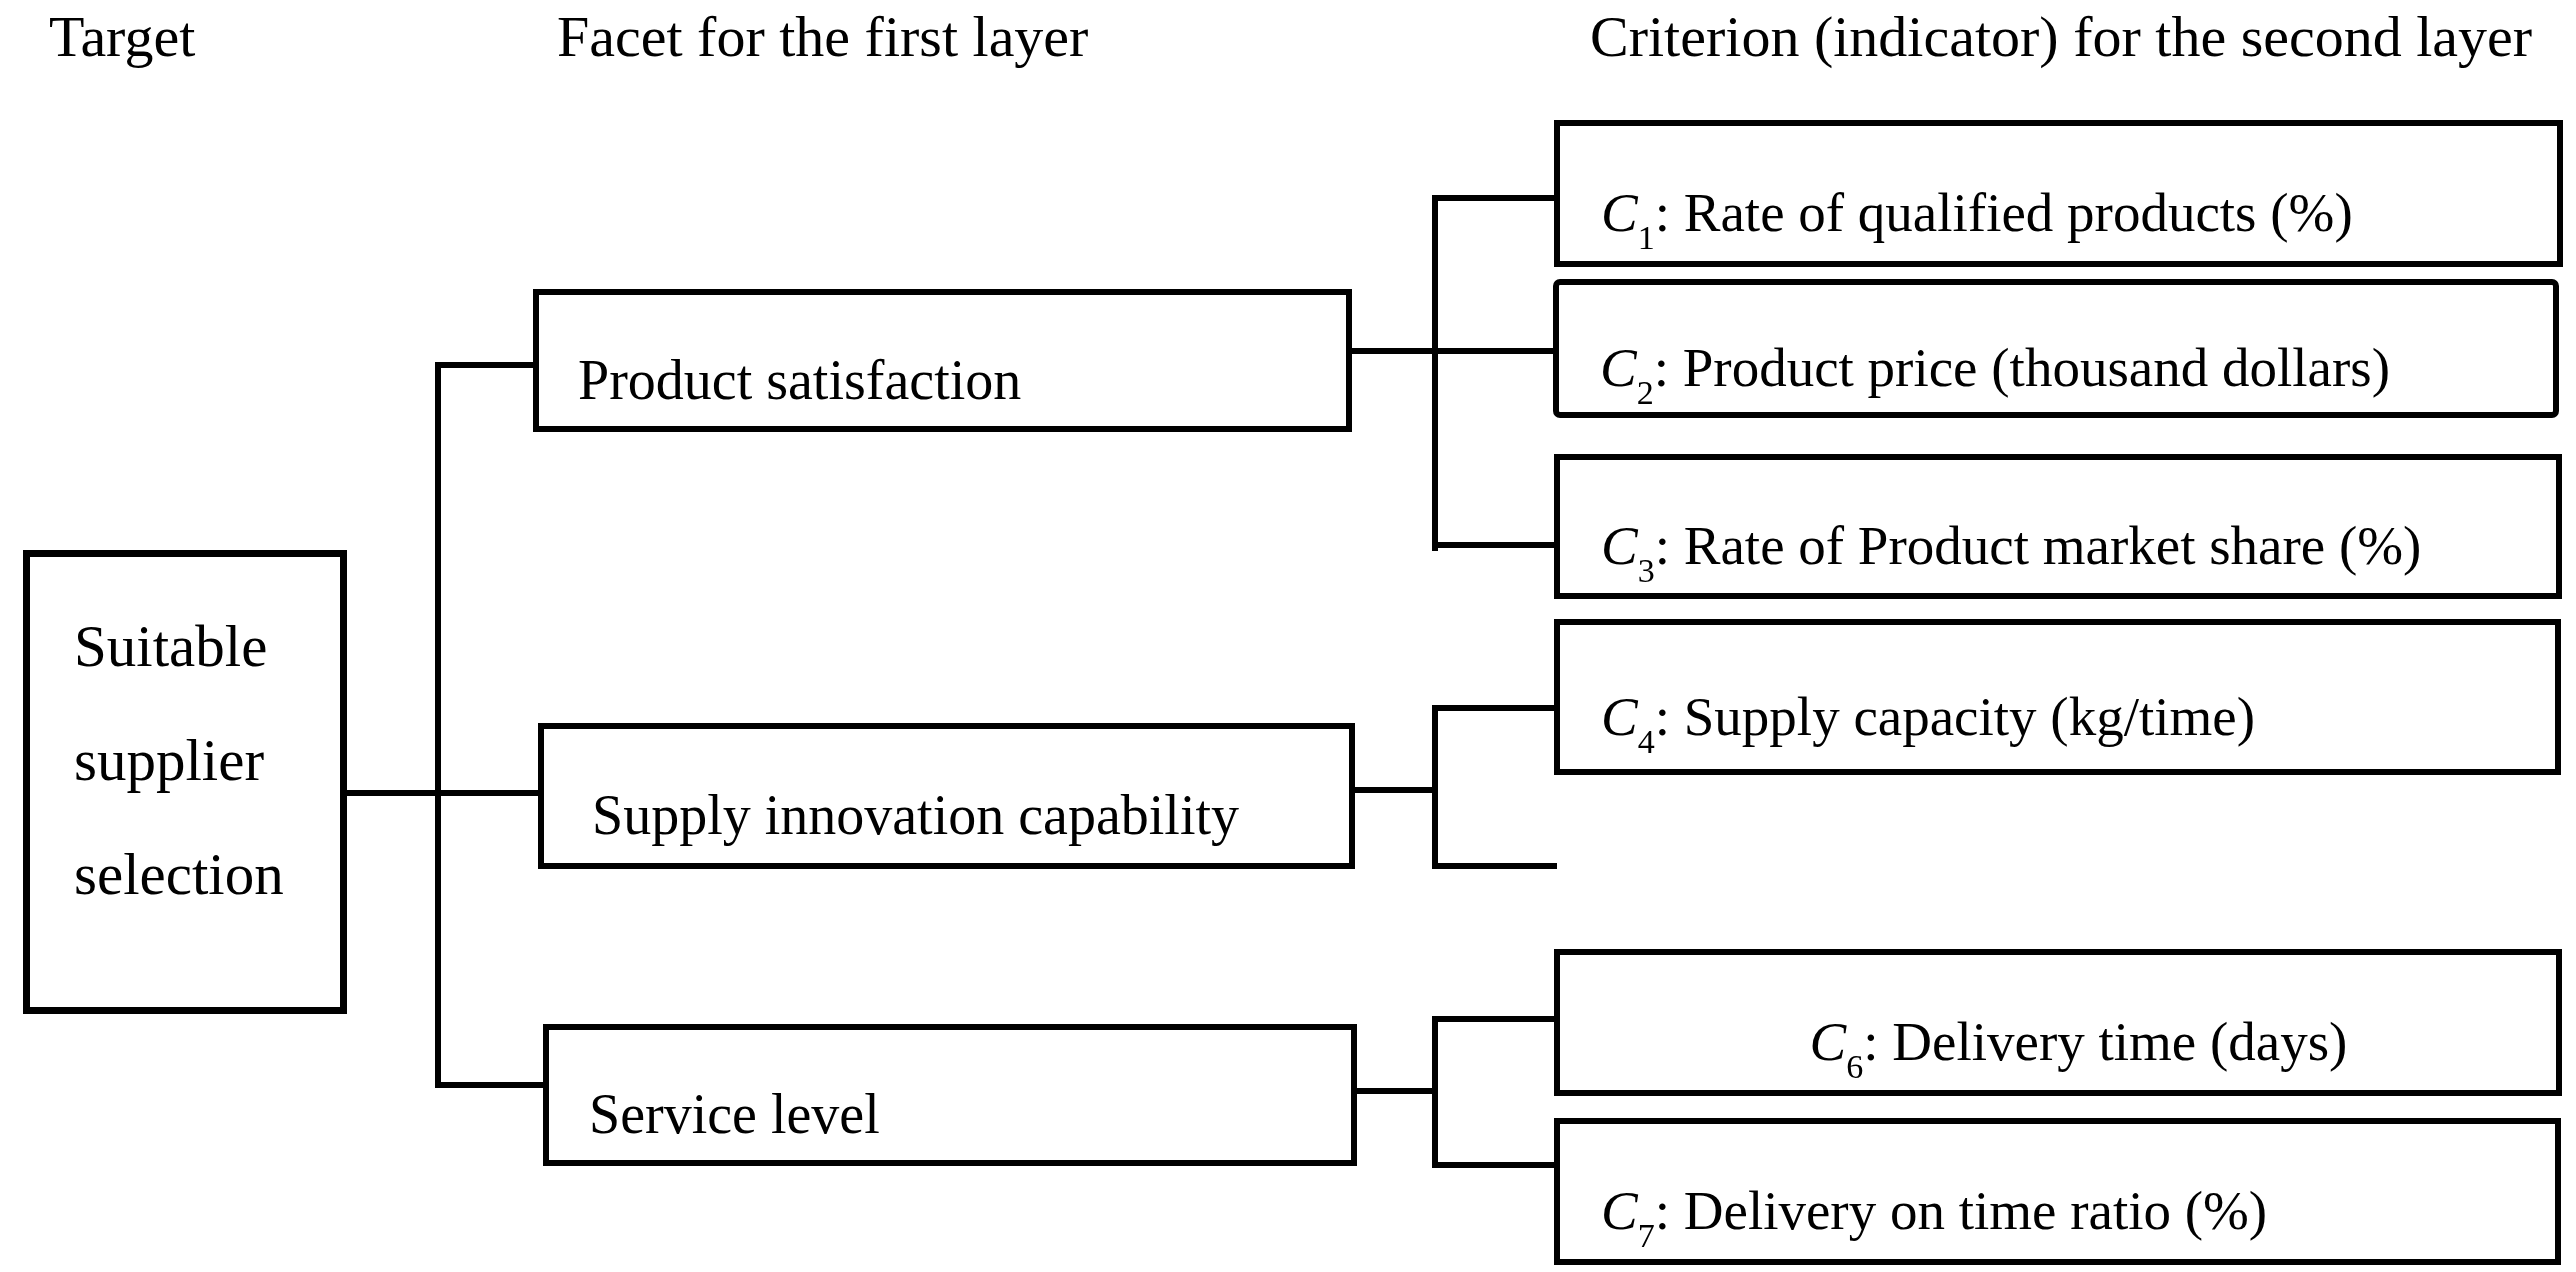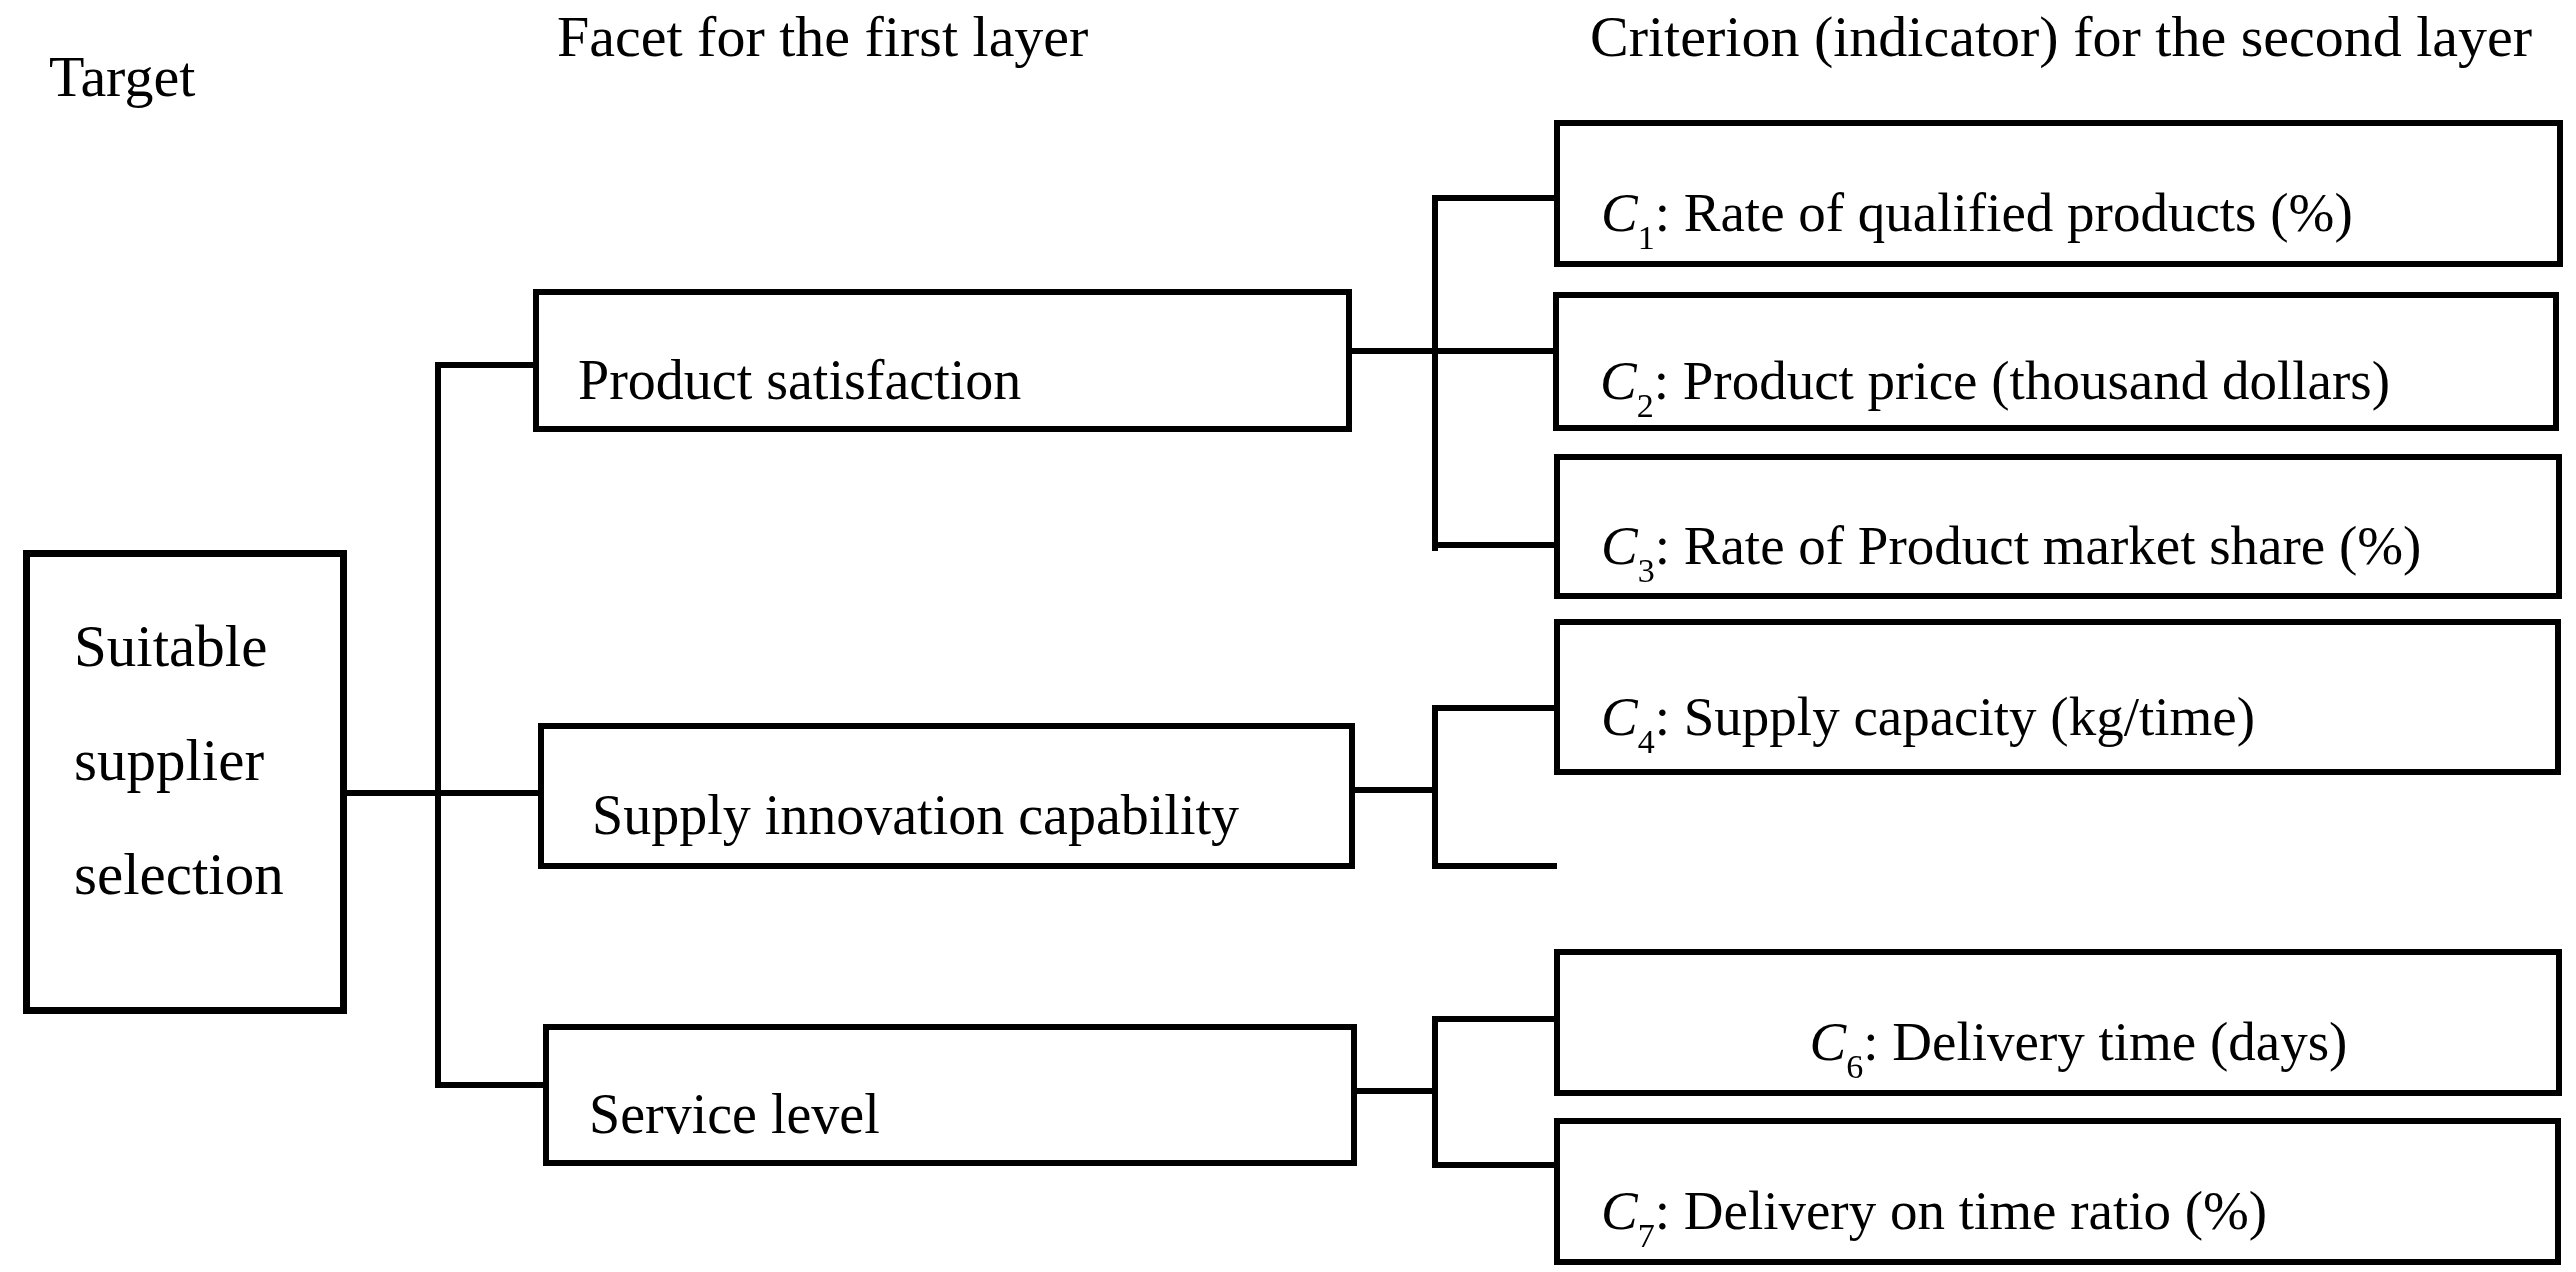--- a/index.html
+++ b/index.html
@@ -51,21 +51,21 @@
   .line{
     position:absolute;
     background:#000000;
   }
 </style>
 </head>
 <body>
 
 <div id="canvas">
 
-  <div class="col-header" style="left:49px;top:1.4px;margin-top:40px;">Target</div>
+  <div class="col-header" style="left:49px;top:1.4px;">Target</div>
   <div class="col-header" style="left:557px;top:1.4px;">Facet for the first layer</div>
   <div class="col-header" style="left:1590px;top:1.4px;">Criterion (indicator) for the second layer</div>
 
   <div class="node" id="target-box" style="left:23px;top:550px;width:324px;height:464px;border-width:7px;">
     <span class="tline">Suitable</span>
     <span class="tline">supplier</span>
     <span class="tline">selection</span>
   </div>
 
   <div class="node" style="left:533px;top:289px;width:819px;height:143px;">
@@ -74,21 +74,21 @@
   <div class="node" style="left:538px;top:723px;width:817px;height:146px;">
     <span class="lbl" style="padding-left:48px;">Supply innovation capability</span>
   </div>
   <div class="node" style="left:543px;top:1024px;width:814px;height:142px;">
     <span class="lbl" style="padding-left:40px;">Service level</span>
   </div>
 
   <div class="node criterion" style="left:1554px;top:120px;width:1009px;height:147px;">
     <span class="lbl" style="padding-left:41px;"><span class="c-sym">C</span><sub>1</sub><span>: Rate of qualified products (%)</span></span>
   </div>
-  <div class="node criterion" style="left:1553px;top:292px;width:1006px;height:139px;">
+  <div class="node criterion" style="left:1553px;top:279px;width:1006px;height:139px;border-radius:7px;">
     <span class="lbl" style="padding-left:41px;"><span class="c-sym">C</span><sub>2</sub><span>: Product price (thousand dollars)</span></span>
   </div>
   <div class="node criterion" style="left:1554px;top:454px;width:1008px;height:145px;">
     <span class="lbl" style="padding-left:41px;"><span class="c-sym">C</span><sub>3</sub><span>: Rate of Product market share (%)</span></span>
   </div>
   <div class="node criterion" style="left:1554px;top:619px;width:1007px;height:156px;">
     <span class="lbl" style="padding-left:41px;"><span class="c-sym">C</span><sub>4</sub><span>: Supply capacity (kg/time)</span></span>
   </div>
   <div class="node criterion" style="left:1554px;top:949px;width:1008px;height:147px;justify-content:center;">
     <span class="lbl" style="padding-left:41px;"><span class="c-sym">C</span><sub>6</sub><span>: Delivery time (days)</span></span>

